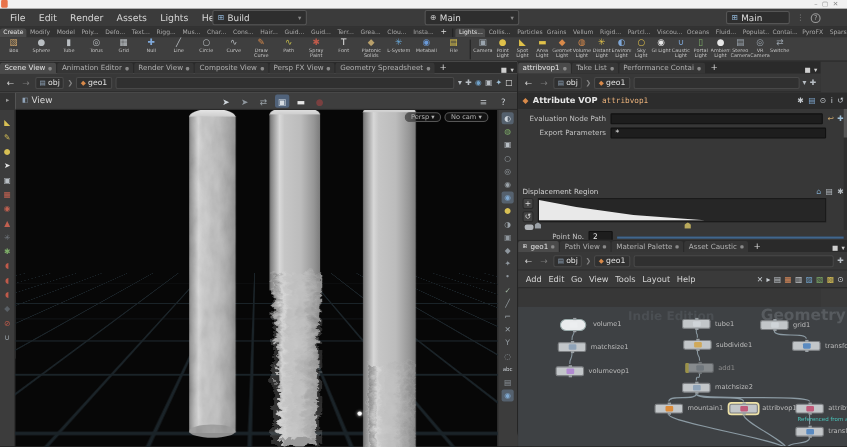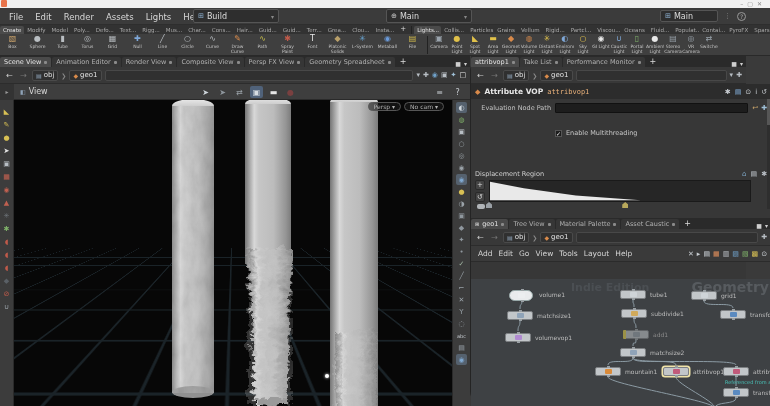--- a/index.html
+++ b/index.html
@@ -547,21 +547,21 @@
     <div class="ptabs" id="right-pane-tabs">
         <span class="ptab active">
           <span>attribvop1</span>
           <span class="dot"></span>
         </span>
         <span class="ptab">
           <span>Take List</span>
           <span class="dot"></span>
         </span>
         <span class="ptab">
-          <span>Performance Monitor</span>
+          <span>Performance Contai</span>
           <span class="dot"></span>
         </span>
         <span class="ptab plus">+</span>
         <span class="pcorner">
           <span>■</span>
           <span>▾</span>
         </span>
       </div>
     <div class="pathbar">
       <span class="navbtn">←</span>
@@ -594,24 +594,23 @@
           </div>
       </div>
       <div class="prow" style="top:19px;">
         <span class="plabel">Evaluation Node Path</span>
         <span class="pfield grow"></span>
         <div class="pathicons" id="eval-icons">
             <span class="pico" style="color: rgb(200, 164, 106);">↩</span>
             <span class="pico" style="color: rgb(159, 192, 216);">✚</span>
           </div>
       </div>
-      <div class="prow" style="top:45px;">
-        <span class="plabel"></span>
-        <span class="checkbox">✓</span>
-        <span style="font-size:6.5px;color:#c8c8c8;">Enable Multithreading</span>
+      <div class="prow" style="top:32px;">
+        <span class="plabel">Export Parameters</span>
+        <span class="pfield grow" style="margin-right:16px;">*</span>
       </div>
       <div class="sechead" style="top:86px;">
         <span class="seclabel">Displacement Region</span>
         <div class="secicons" id="section-icons">
             <span class="pico" style="color: rgb(127, 168, 200);">⌂</span>
             <span class="pico" style="color: rgb(184, 190, 196);">▤</span>
             <span class="pico" style="color: rgb(184, 190, 196);">✱</span>
           </div>
       </div>
       <div class="rampwrap" style="top:96px;">
@@ -622,35 +621,43 @@
         <div class="rampbox">
           <svg id="ramp-svg" width="260" height="20" viewBox="0 0 260 20" preserveAspectRatio="none" style="display:block">
               <polygon points="0.0,0.8 33.8,7.2 85.8,14.4 150.8,19.2 0.0,19.2" fill="#e9e9e9"></polygon>
             </svg>
         </div>
         <div class="rampmarkers" id="ramp-markers">
             <div class="rmark first" style="left: -3px;"></div>
             <div class="rmark" style="left: 133.24px;"></div>
           </div>
         <div class="rpoint0"></div>
+      </div>
+      <div class="prow" style="top:126px;">
+        <span class="plabel" style="width:56px;">Point No.</span>
+        <span class="pfield" style="width:22px;">2</span>
+        <div class="slider">
+          <div class="sgroove"></div>
+            <div class="sfill" id="point-fill" style="width: 100%;"></div>
+        </div>
       </div>
       <div class="scrollstrip">
           <div class="scrollthumb"></div>
         </div>
     </div>
 
     <div class="netpane">
       <div class="ptabs" id="net-tabs">
           <span class="ptab active">
             <span style="font-size: 5px;">⊞</span>
             <span>geo1</span>
             <span class="dot"></span>
           </span>
           <span class="ptab">
-            <span>Tree View</span>
+            <span>Path View</span>
             <span class="dot"></span>
           </span>
           <span class="ptab">
             <span>Material Palette</span>
             <span class="dot"></span>
           </span>
           <span class="ptab">
             <span>Asset Caustic</span>
             <span class="dot"></span>
           </span>

